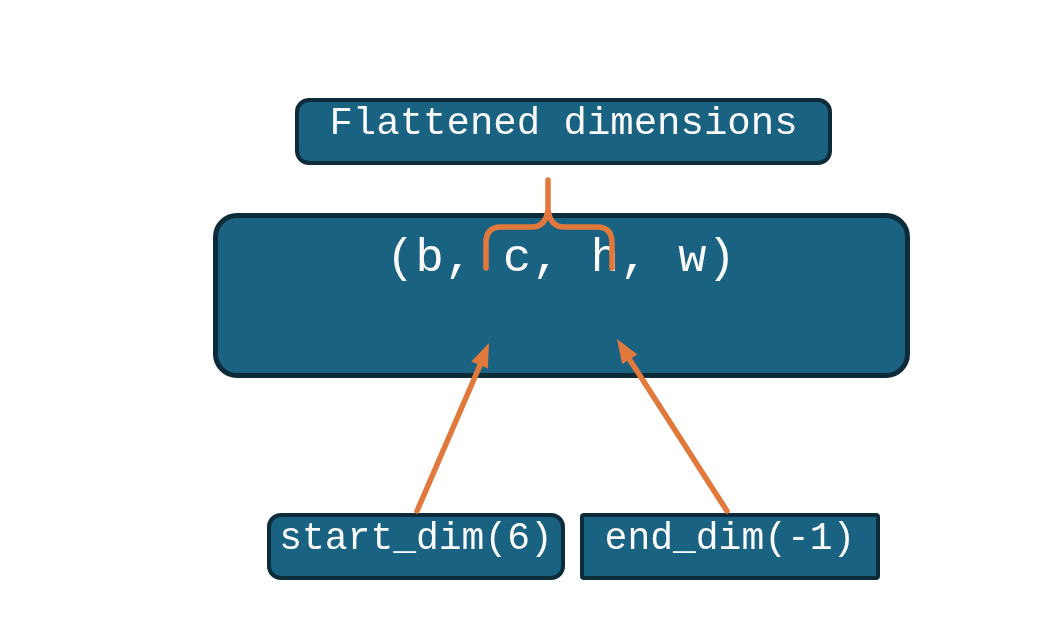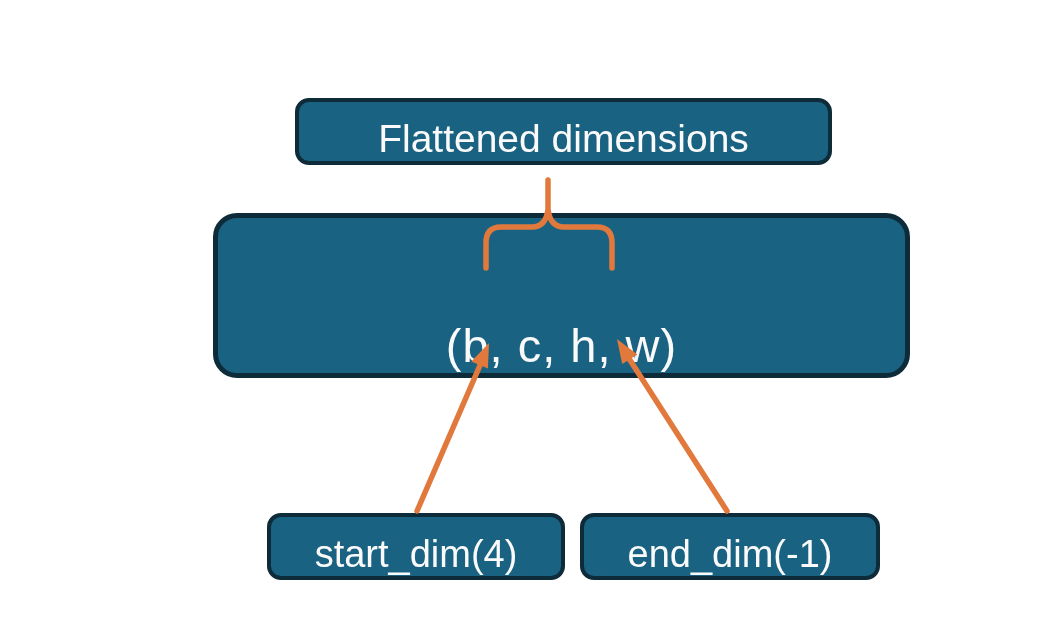--- a/index.html
+++ b/index.html
@@ -15,23 +15,24 @@
     font-family: "Liberation Sans", sans-serif;
     overflow: hidden;
   }
   .box {
     position: absolute;
     box-sizing: border-box;
     background: var(--box-fill, #1a6282);
     border: 4px solid var(--box-border, #0e2b3a);
     color: var(--text, #fafafa);
     display: flex;
-    align-items: flex-end;
+    align-items: flex-start;
     justify-content: center;
     white-space: nowrap;
+    font-family: Liberation Mono, monospace;
   }
   .box-title {
     left: 295px; top: 98px;
     width: 537px; height: 67px;
     border-radius: 14px;
     font-size: 39px;
   }
   .box-tensor {
     left: 180px; top: 213px;
     width: 697px; height: 165px;
@@ -44,21 +45,21 @@
   }
   .box-start {
     left: 267px; top: 513px;
     width: 298px; height: 67px;
     border-radius: 14px;
     font-size: 38px;
   }
   .box-end {
     left: 580px; top: 513px;
     width: 300px; height: 67px;
-    border-radius: 14px;
+    border-radius: 4px;
     font-size: 38px;
   }
   .overlay {
     position: absolute;
     left: 0; top: 0;
     width: 1038px; height: 632px;
     pointer-events: none;
     z-index: 5;
   }
   .connector-stroke {
@@ -80,21 +81,21 @@
 
   <div class="box box-title">
     <span>Flattened dimensions</span>
   </div>
 
   <div class="box box-tensor">
     <span>(b, c, h, w)</span>
   </div>
 
   <div class="box box-start">
-    <span>start_dim(4)</span>
+    <span>start_dim(6)</span>
   </div>
 
   <div class="box box-end">
     <span>end_dim(-1)</span>
   </div>
 
   <svg class="overlay" viewBox="0 0 1038 632" xmlns="http://www.w3.org/2000/svg">
 
     <path class="connector-stroke" d="M 486 268
              L 486 243

